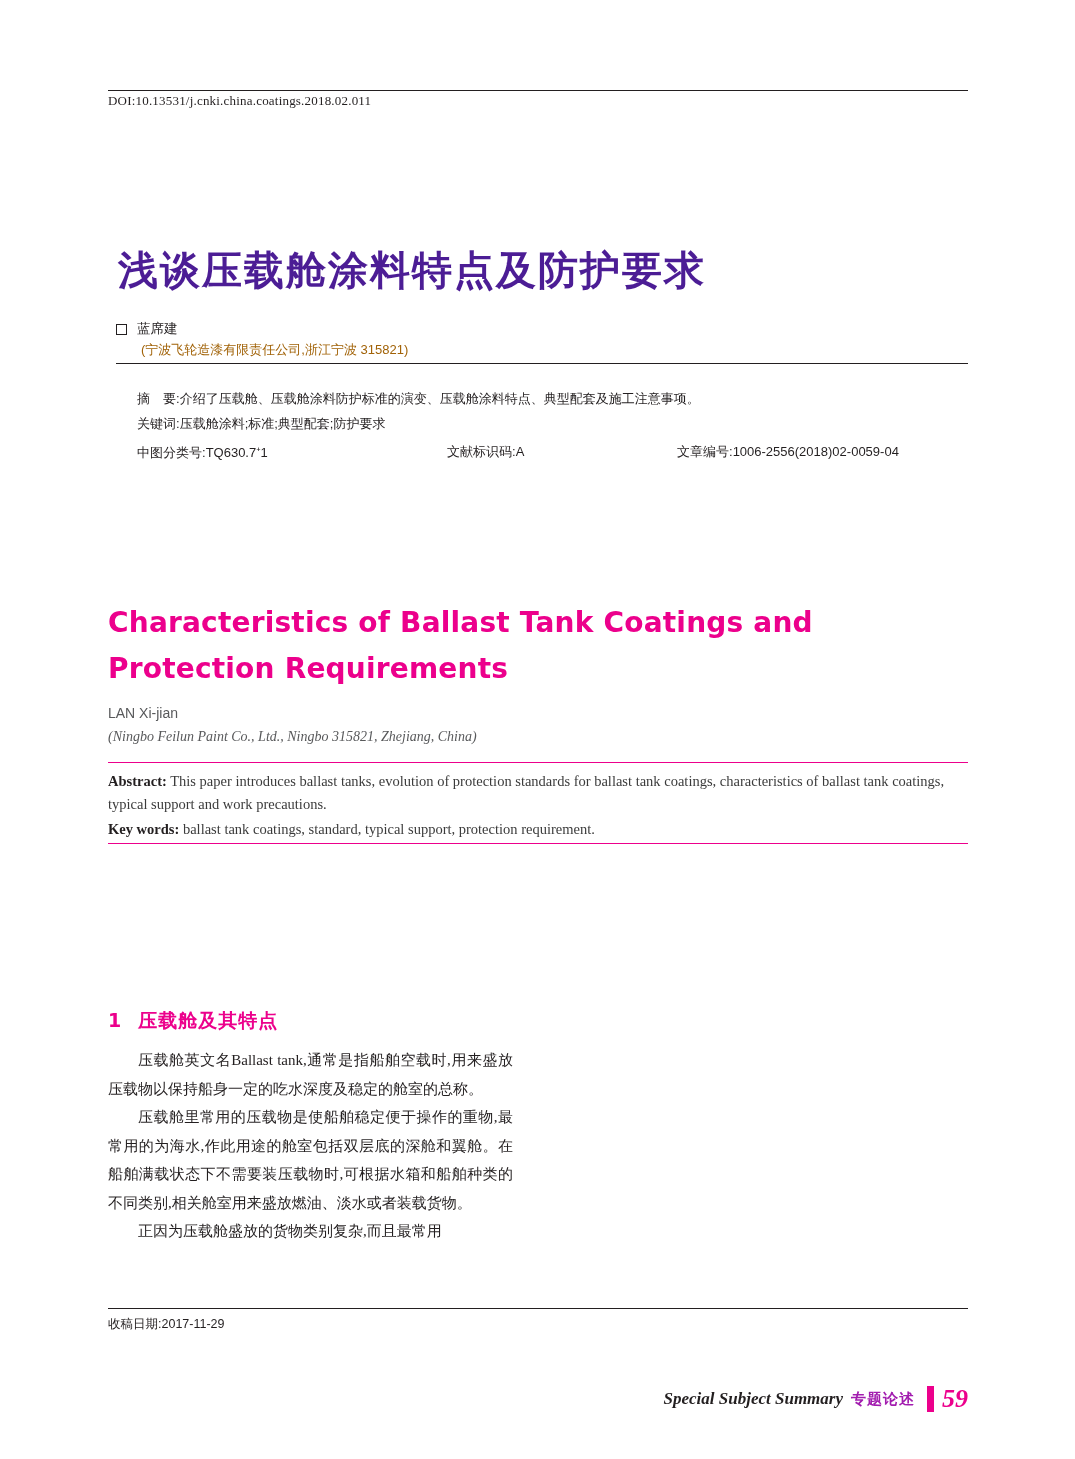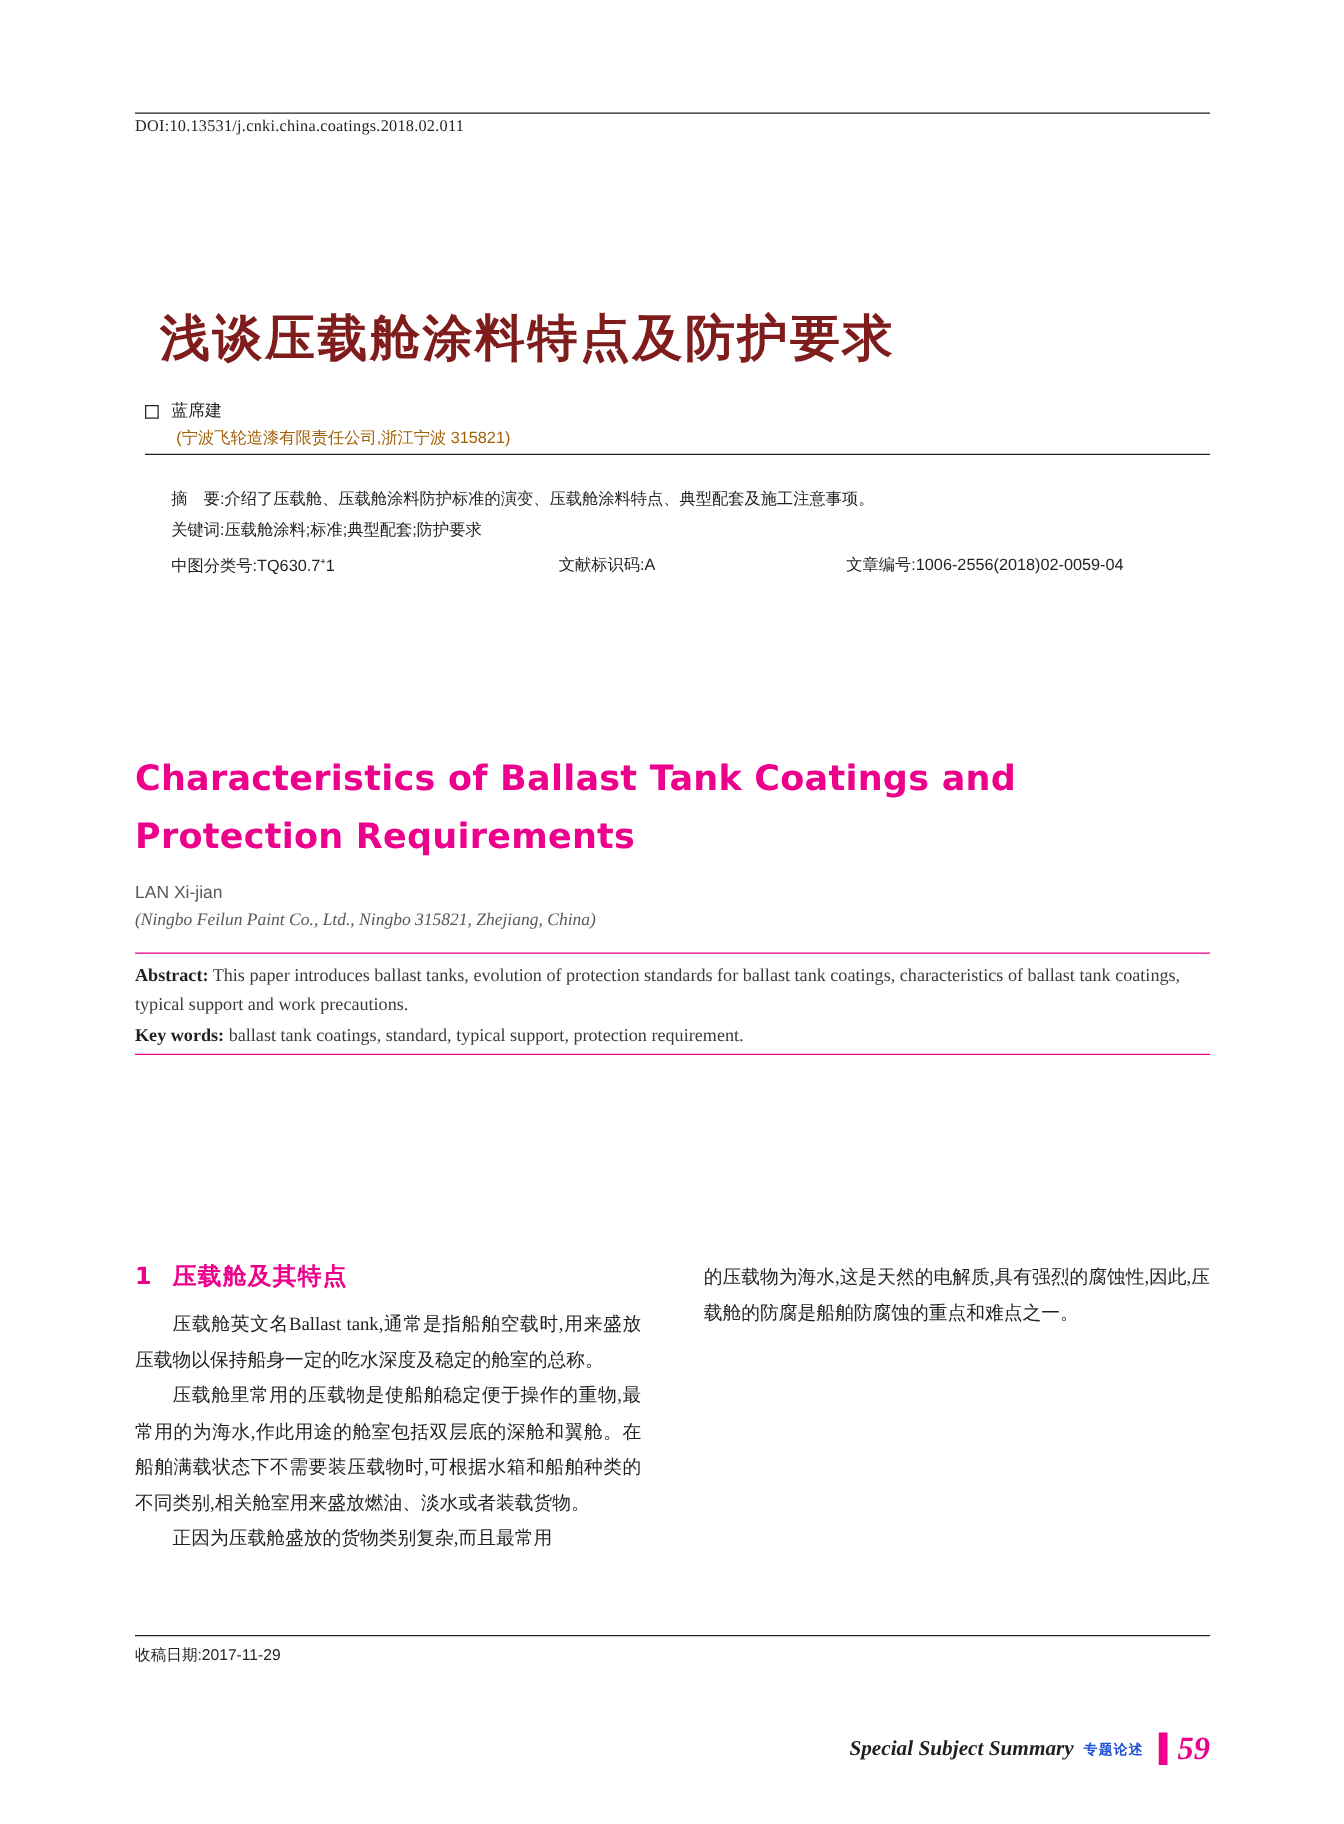--- a/index.html
+++ b/index.html
@@ -53,27 +53,27 @@
     top: 93px;
     font-family: "Liberation Serif", serif;
     font-size: 13px;
     color: #231f20;
     letter-spacing: 0.2px;
   }
 
   
   .cn-title {
     position: absolute;
-    left: 128px;
+    left: 118px;
     top: 243px;
     font-family: "DejaVu Sans", sans-serif;
     font-weight: bold;
     font-size: 40px;
     letter-spacing: 2px;
-    color: #7f1d1d;
+    color: #4c1d95;
     white-space: nowrap;
   }
   .author-line {
     position: absolute;
     left: 116px;
     top: 320px;
     font-family: "Liberation Sans", sans-serif;
     font-size: 13.5px;
     color: #231f20;
     display: flex;
@@ -274,22 +274,22 @@
   .footer .ft-en {
     font-family: "Liberation Serif", serif;
     font-weight: bold;
     font-style: italic;
     font-size: 17px;
     color: #231f20;
   }
   .footer .ft-cn {
     font-family: "DejaVu Sans", sans-serif;
     font-weight: bold;
-    font-size: 11px;
-    color: #1d4ed8;
+    font-size: 15px;
+    color: #a21caf;
     letter-spacing: 1px;
   }
   .footer .bar {
     display: inline-block;
     width: 7px;
     height: 26px;
     background: #ec008c;
     margin-left: 4px;
   }
   .footer .pg {
@@ -354,21 +354,20 @@
   <div class="body-cols">
     <div class="col col-left-body">
       <div class="sec-head">
         <span class="num">1</span><span>压载舱及其特点</span>
       </div>
       <p class="para">压载舱英文名Ballast tank,通常是指船舶空载时,用来盛放压载物以保持船身一定的吃水深度及稳定的舱室的总称。</p>
       <p class="para">压载舱里常用的压载物是使船舶稳定便于操作的重物,最常用的为海水,作此用途的舱室包括双层底的深舱和翼舱。在船舶满载状态下不需要装压载物时,可根据水箱和船舶种类的不同类别,相关舱室用来盛放燃油、淡水或者装载货物。</p>
       <p class="para">正因为压载舱盛放的货物类别复杂,而且最常用</p>
     </div>
     <div class="col col-right-body">
-      <p class="para">的压载物为海水,这是天然的电解质,具有强烈的腐蚀性,因此,压载舱的防腐是船舶防腐蚀的重点和难点之一。</p>
     </div>
   </div>
 
   <div class="rule-foot"></div>
   <div class="foot">
     <div class="l1">
       <span>收稿日期:</span><span>2017-11-29</span>
     </div>
   </div>
 

